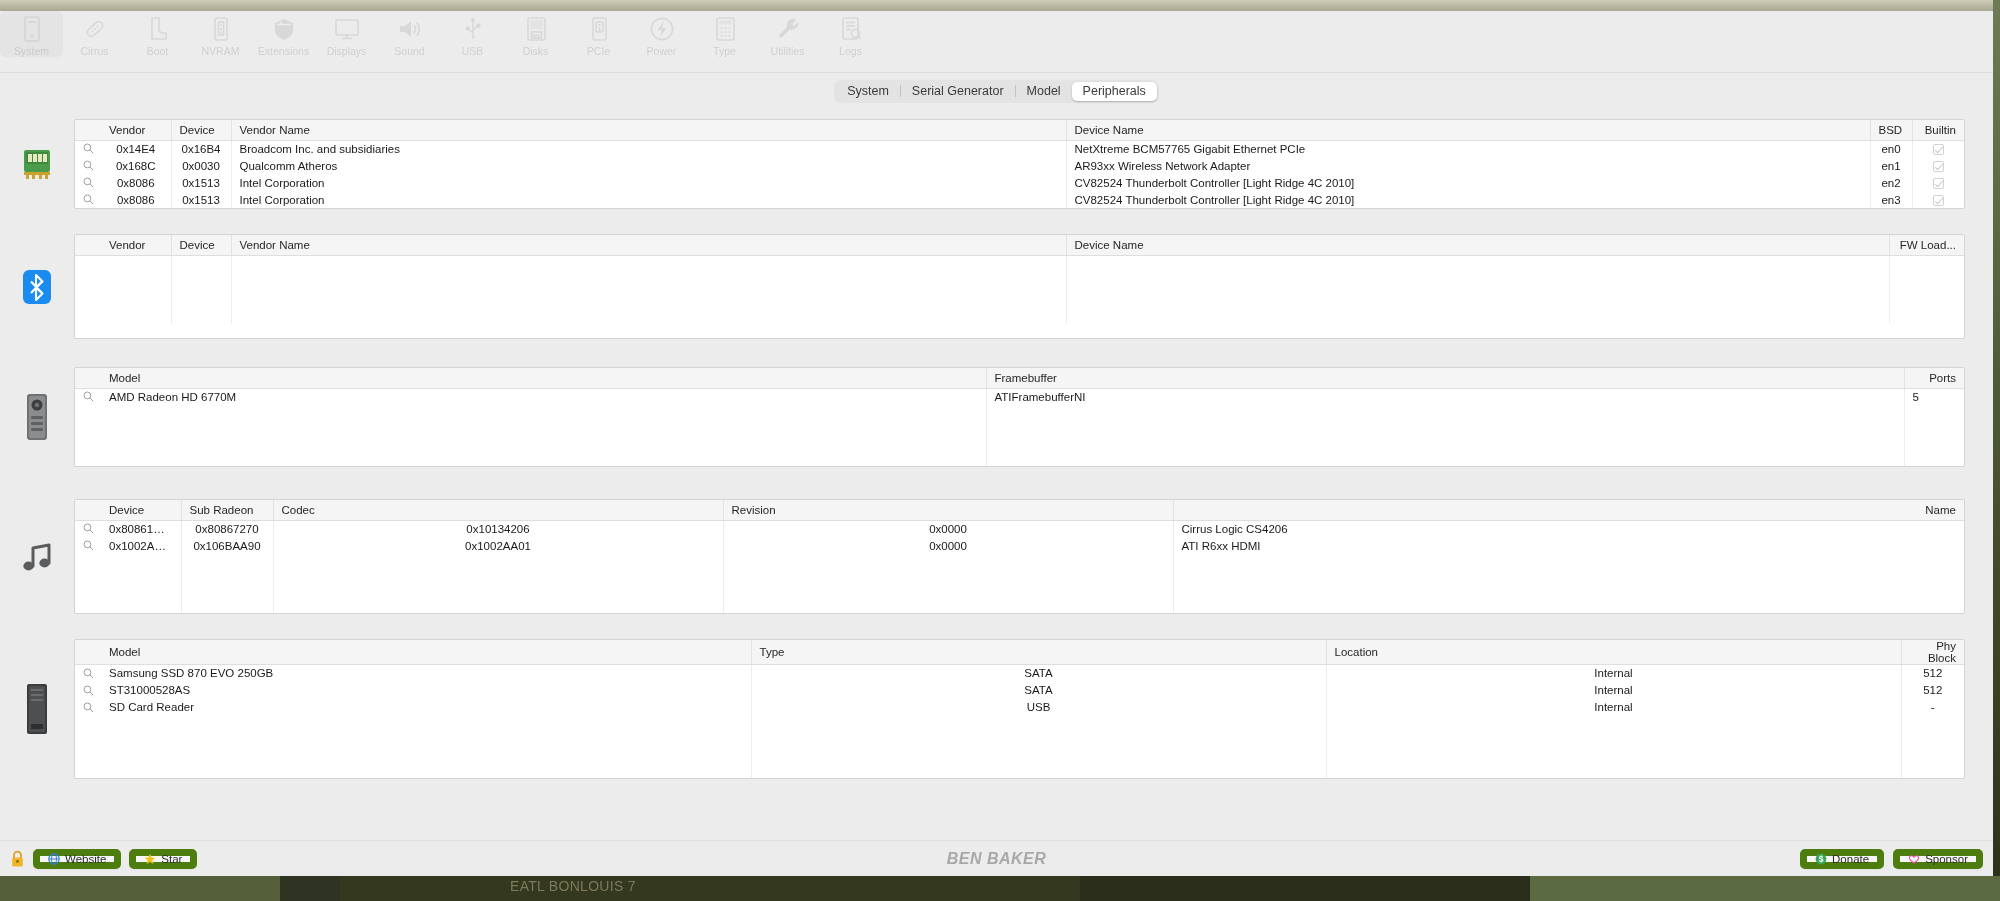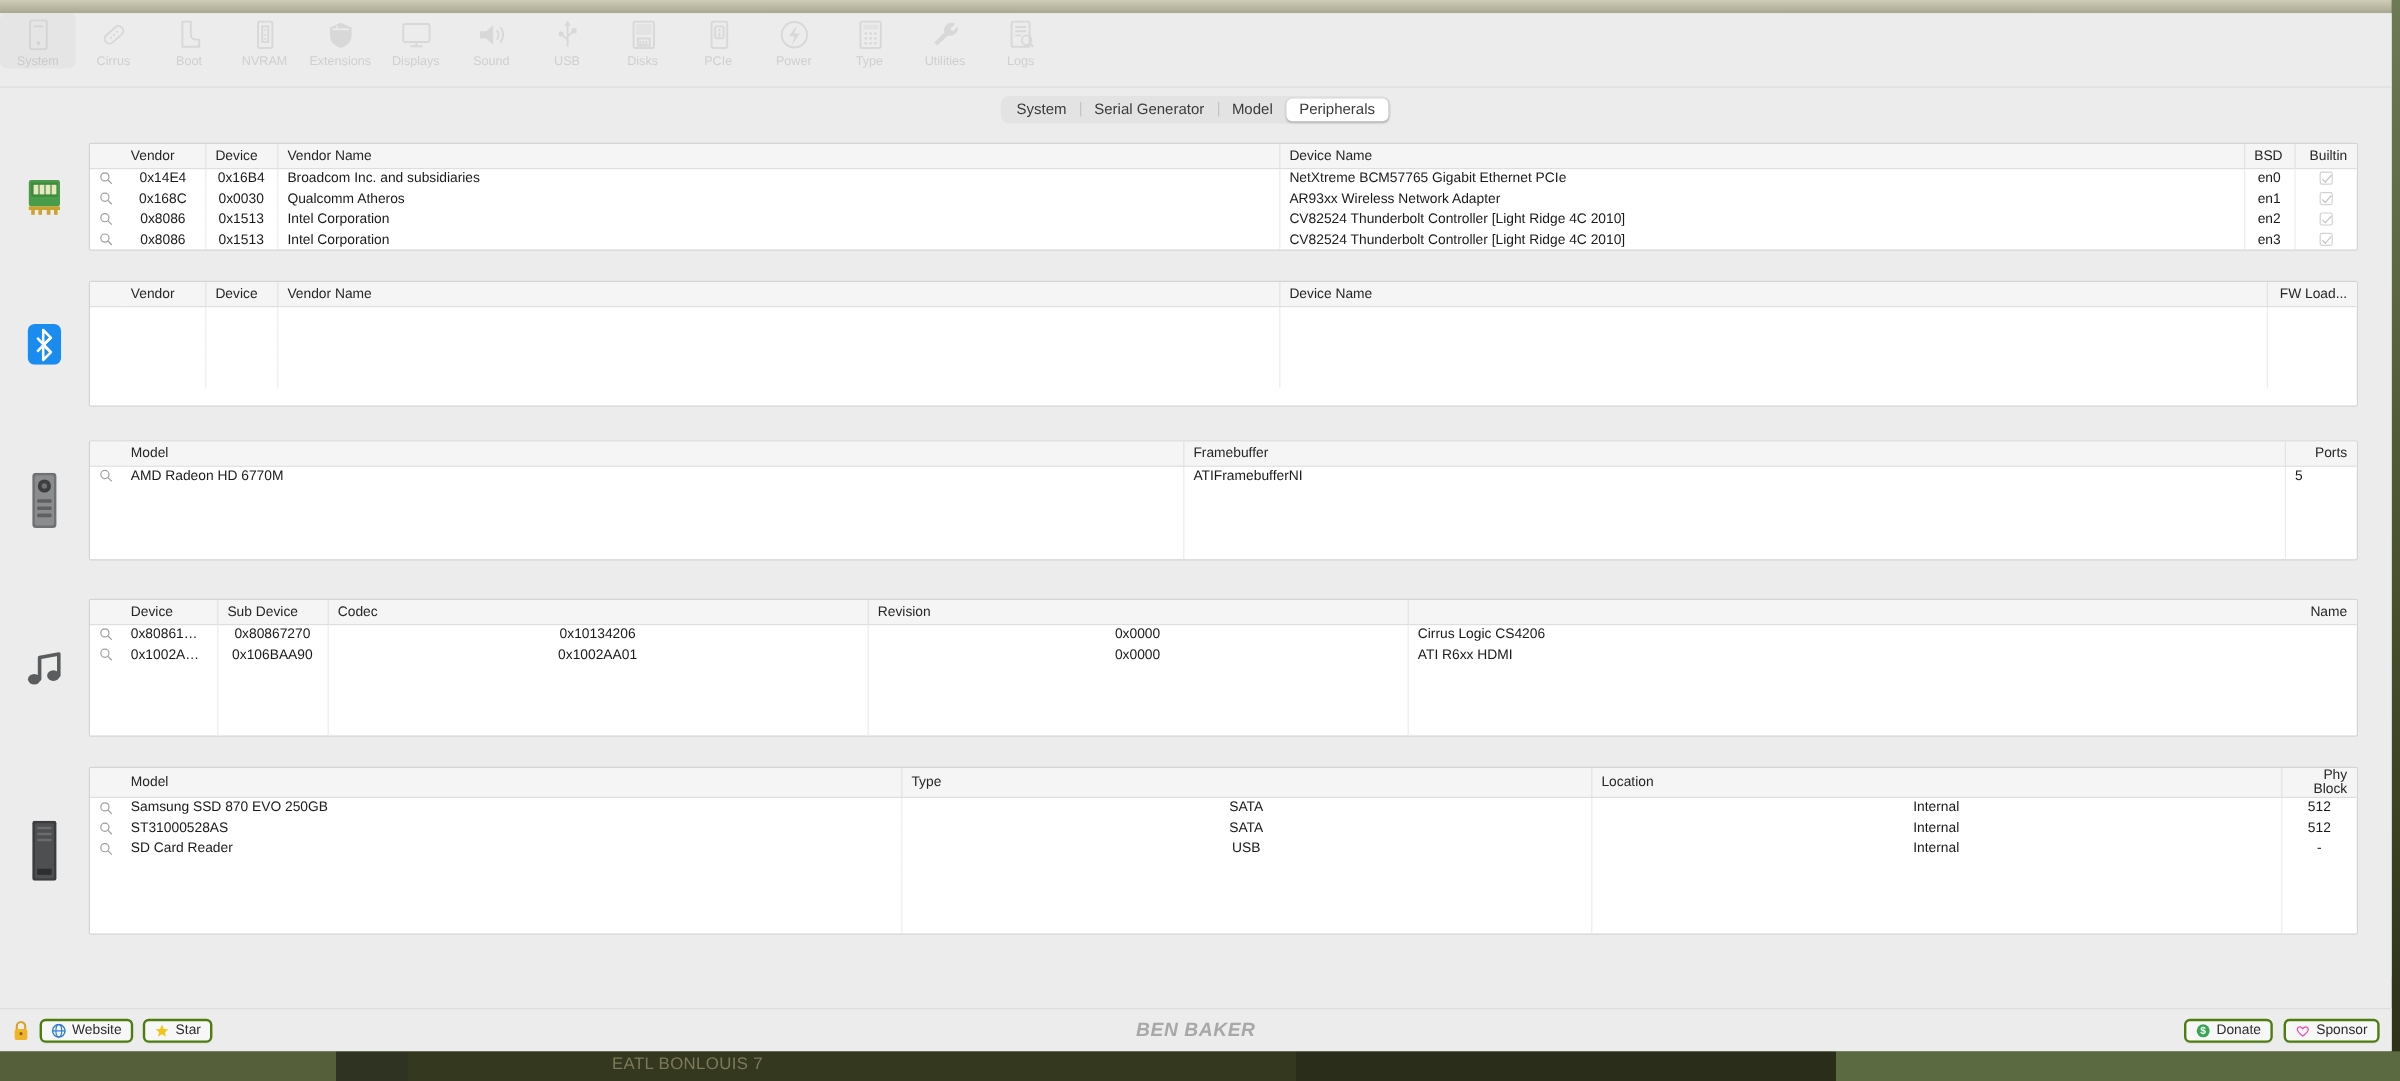--- a/index.html
+++ b/index.html
@@ -132,21 +132,21 @@
   
   .statusbar {
     position:absolute; left:0; bottom:0; width:100%; height: 36px;
     background:#ececec; border-top:1px solid #dedede;
     display:flex; align-items:center; padding: 0 10px;
   }
   .sb-left { display:flex; align-items:center; gap:8px; }
   .sb-right { display:flex; align-items:center; gap:9px; margin-left:auto; }
   .pill {
     display:flex; align-items:center; gap:5px;
-    border:2px solid #4d7c0f; border-radius:5px; background:#f7f7f7;
+    border:7px solid #4d7c0f; border-radius:5px; background:#f7f7f7;
     height: 20px; padding: 0 8px; font-size: 11.5px; color:#2c2c2c;
     box-shadow: 0 1px 0 rgba(0,0,0,.04);
   }
   .benbaker {
     position:absolute; left:0; right:0; text-align:center;
     font-size: 16px; font-weight: bold; font-style: italic;
     letter-spacing: .5px; color:#a8a8a8;
     font-family:"Liberation Sans", sans-serif;
   }
 </style>
@@ -592,21 +592,21 @@
               <col style="width:80px">
               <col style="width:92px">
             <col style="width:450px">
               <col style="width:450px">
               <col>
           </colgroup>
           <thead>
             <tr>
               <th class="nb"></th>
               <th class="c">Device</th>
-              <th class="c">Sub Device</th>
+              <th class="c">Sub Radeon</th>
               <th class="c">Codec</th>
               <th class="c">Revision</th>
               <th class="nb">Name</th>
             </tr>
           </thead>
           <tbody id="audio-body">
               <tr>
                 <td class="mag nb">
                   <svg class="magn" width="11" height="11" viewBox="0 0 11 11" aria-hidden="true">
                     <circle cx="4.4" cy="4.4" r="3.4" fill="none" stroke="#9e9e9e" stroke-width="1"></circle>

